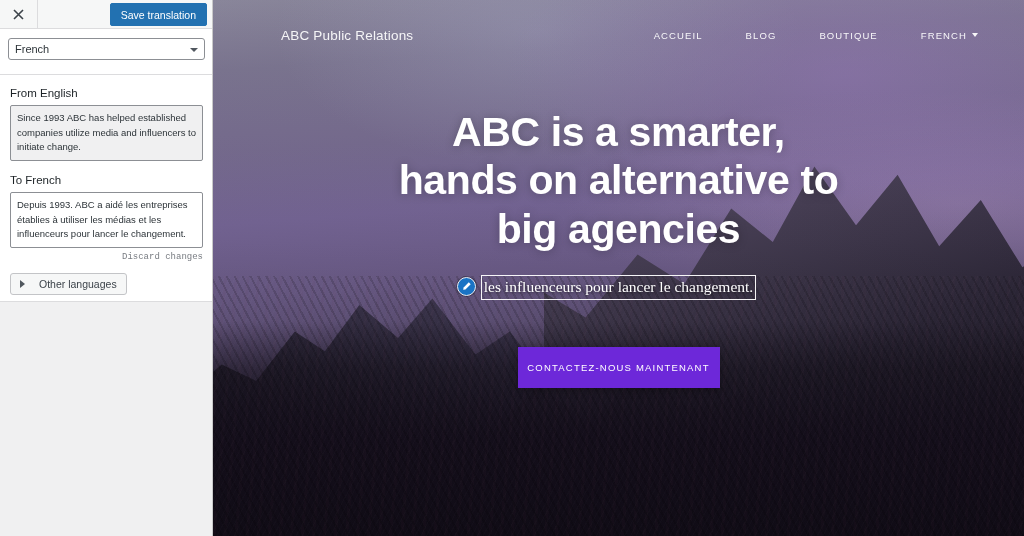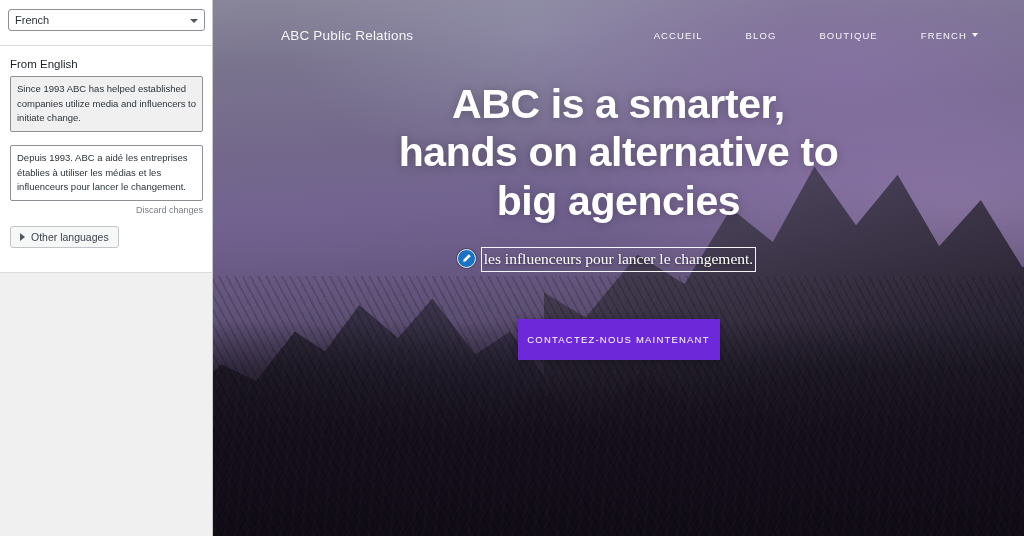--- a/index.html
+++ b/index.html
@@ -111,31 +111,32 @@
   .ta.src { background: #f0f0f1; height: 56px; }
   .ta.dst { background: #fff; height: 56px; }
   .spacer12 { height: 13px; }
   .discard {
     text-align: right;
     width: 193px;
     font-size: 9px;
     color: #787c82;
     margin-top: 4px;
     cursor: pointer;
+    font-family: Liberation Mono, monospace;
   }
   .otherlang {
     margin-top: 11px;
     height: 22px;
     padding: 0 9px;
     border: 1px solid #c3c4c7;
     border-radius: 3px;
     background: #f6f7f7;
     color: #3c434a;
     font-size: 10.5px;
-    display: inline-flex; align-items: center; gap: 6px;
+    display: inline-flex; align-items: center; gap: 14px;
     cursor: pointer;
   }
   .tri-right {
     width: 0; height: 0;
     border-top: 4px solid transparent;
     border-bottom: 4px solid transparent;
     border-left: 5px solid #50575e;
   }
 
   
@@ -222,21 +223,21 @@
     border-right: 3.5px solid transparent;
     border-top: 4px solid rgba(255,255,255,0.94);
     display: inline-block;
   }
 
   
   .hero {
     position: absolute; left: 0; right: 0; top: 0; bottom: 0;
     z-index: 3;
     display: flex; flex-direction: column; align-items: center;
-    padding-top: 80px;
+    padding-top: 108px;
   }
   .hero h1 {
     color: #fff;
     font-size: 41px;
     line-height: 1.18;
     font-weight: 700;
     text-align: center;
     letter-spacing: -0.4px;
     text-shadow: 0 1px 10px rgba(0,0,0,0.25);
   }
@@ -290,32 +291,41 @@
     box-shadow: 0 2px 8px rgba(0,0,0,0.3);
   }
 </style>
 </head>
 <body>
 
 <div id="app">
 
   <div id="sidebar">
 
+    <div class="sb-header">
+      <div class="close-btn">
+        <svg width="11" height="11" viewBox="0 0 11 11" aria-hidden="true">
+          <path d="M1 1 L10 10 M10 1 L1 10" stroke="#3c434a" stroke-width="1.6" fill="none"></path>
+        </svg>
+      </div>
+      <div class="save-btn" style="background: rgb(34, 113, 177); border-color: rgb(34, 113, 177);">Save translation</div>
+    </div>
 
     <div class="sb-controls">
       <div class="sel">
         <span>French</span>
         <span class="caret"></span>
       </div>
     </div>
 
     <div class="sb-body">
       <div class="fld-label">From English</div>
       <textarea class="ta src" readonly="" style="">Since 1993 ABC has helped established companies utilize media and influencers to initiate change.</textarea>
       <div class="spacer12"></div>
+      <div class="fld-label">To French</div>
       <textarea class="ta dst" style="">Depuis 1993. ABC a aidé les entreprises établies à utiliser les médias et les influenceurs pour lancer le changement.</textarea>
       <div class="discard">Discard changes</div>
       <div class="otherlang">
         <span class="tri-right"></span>
         <span>Other languages</span>
       </div>
     </div>
 
   </div>
 

